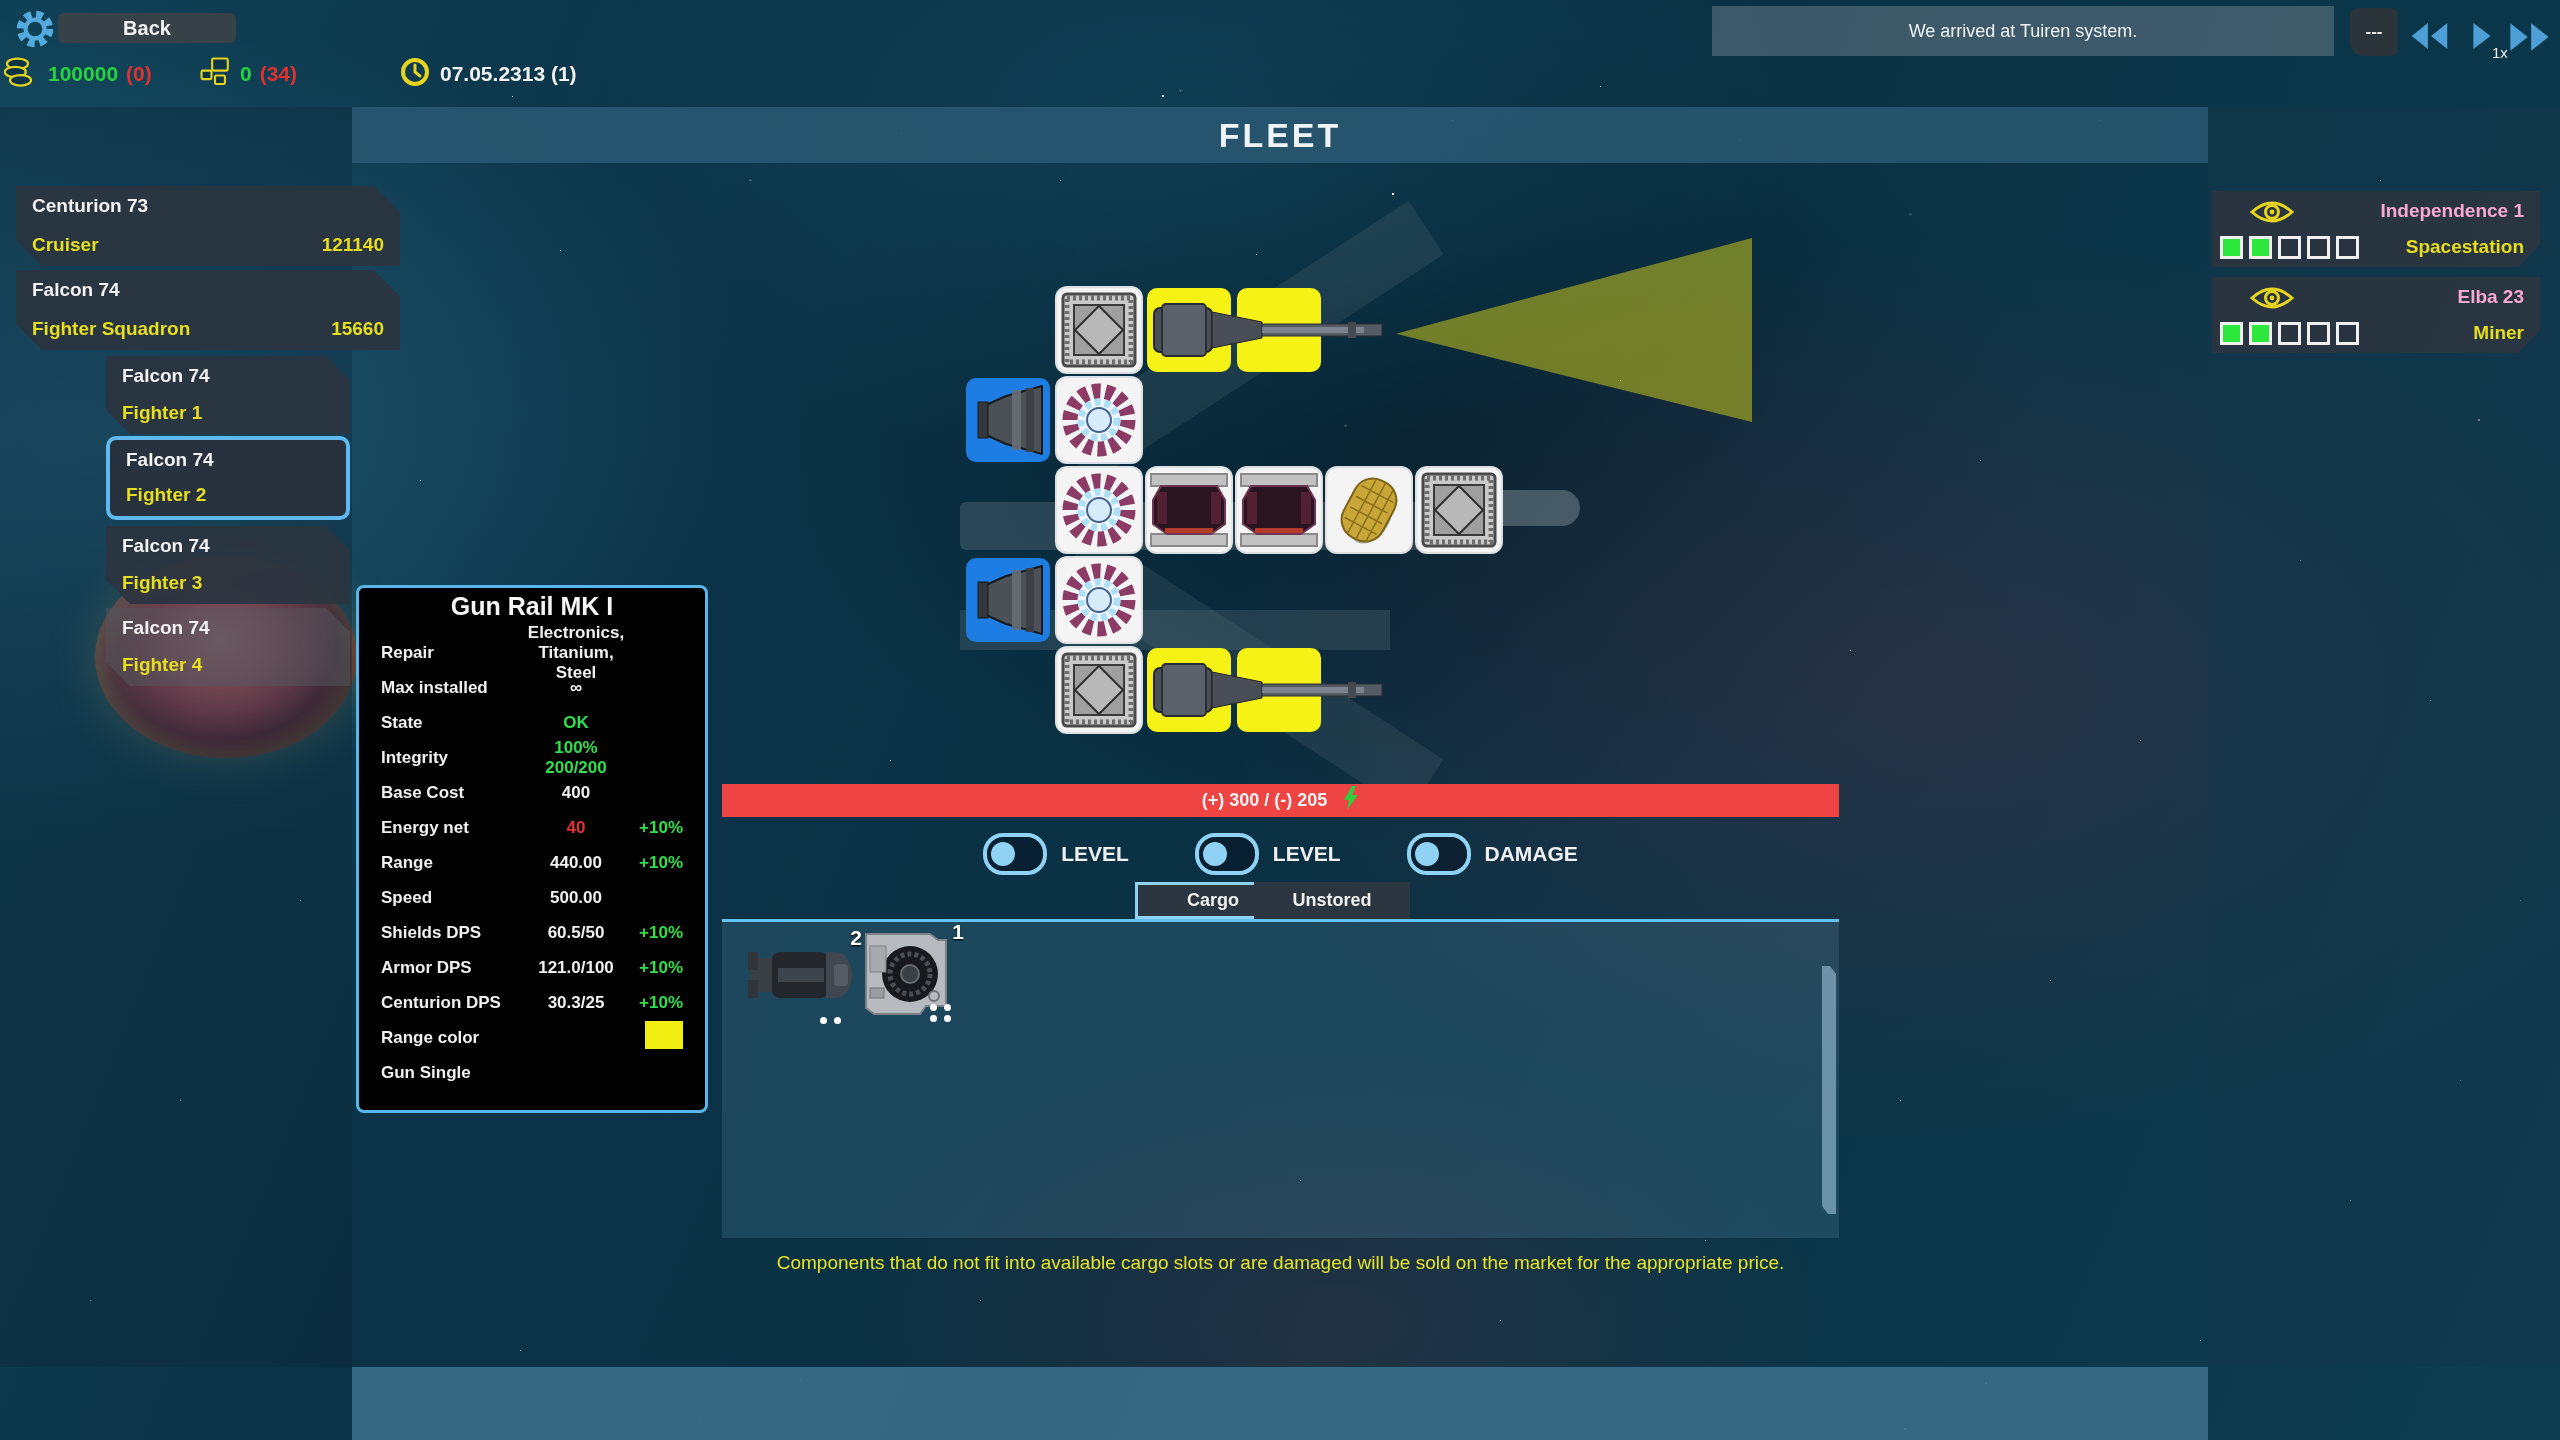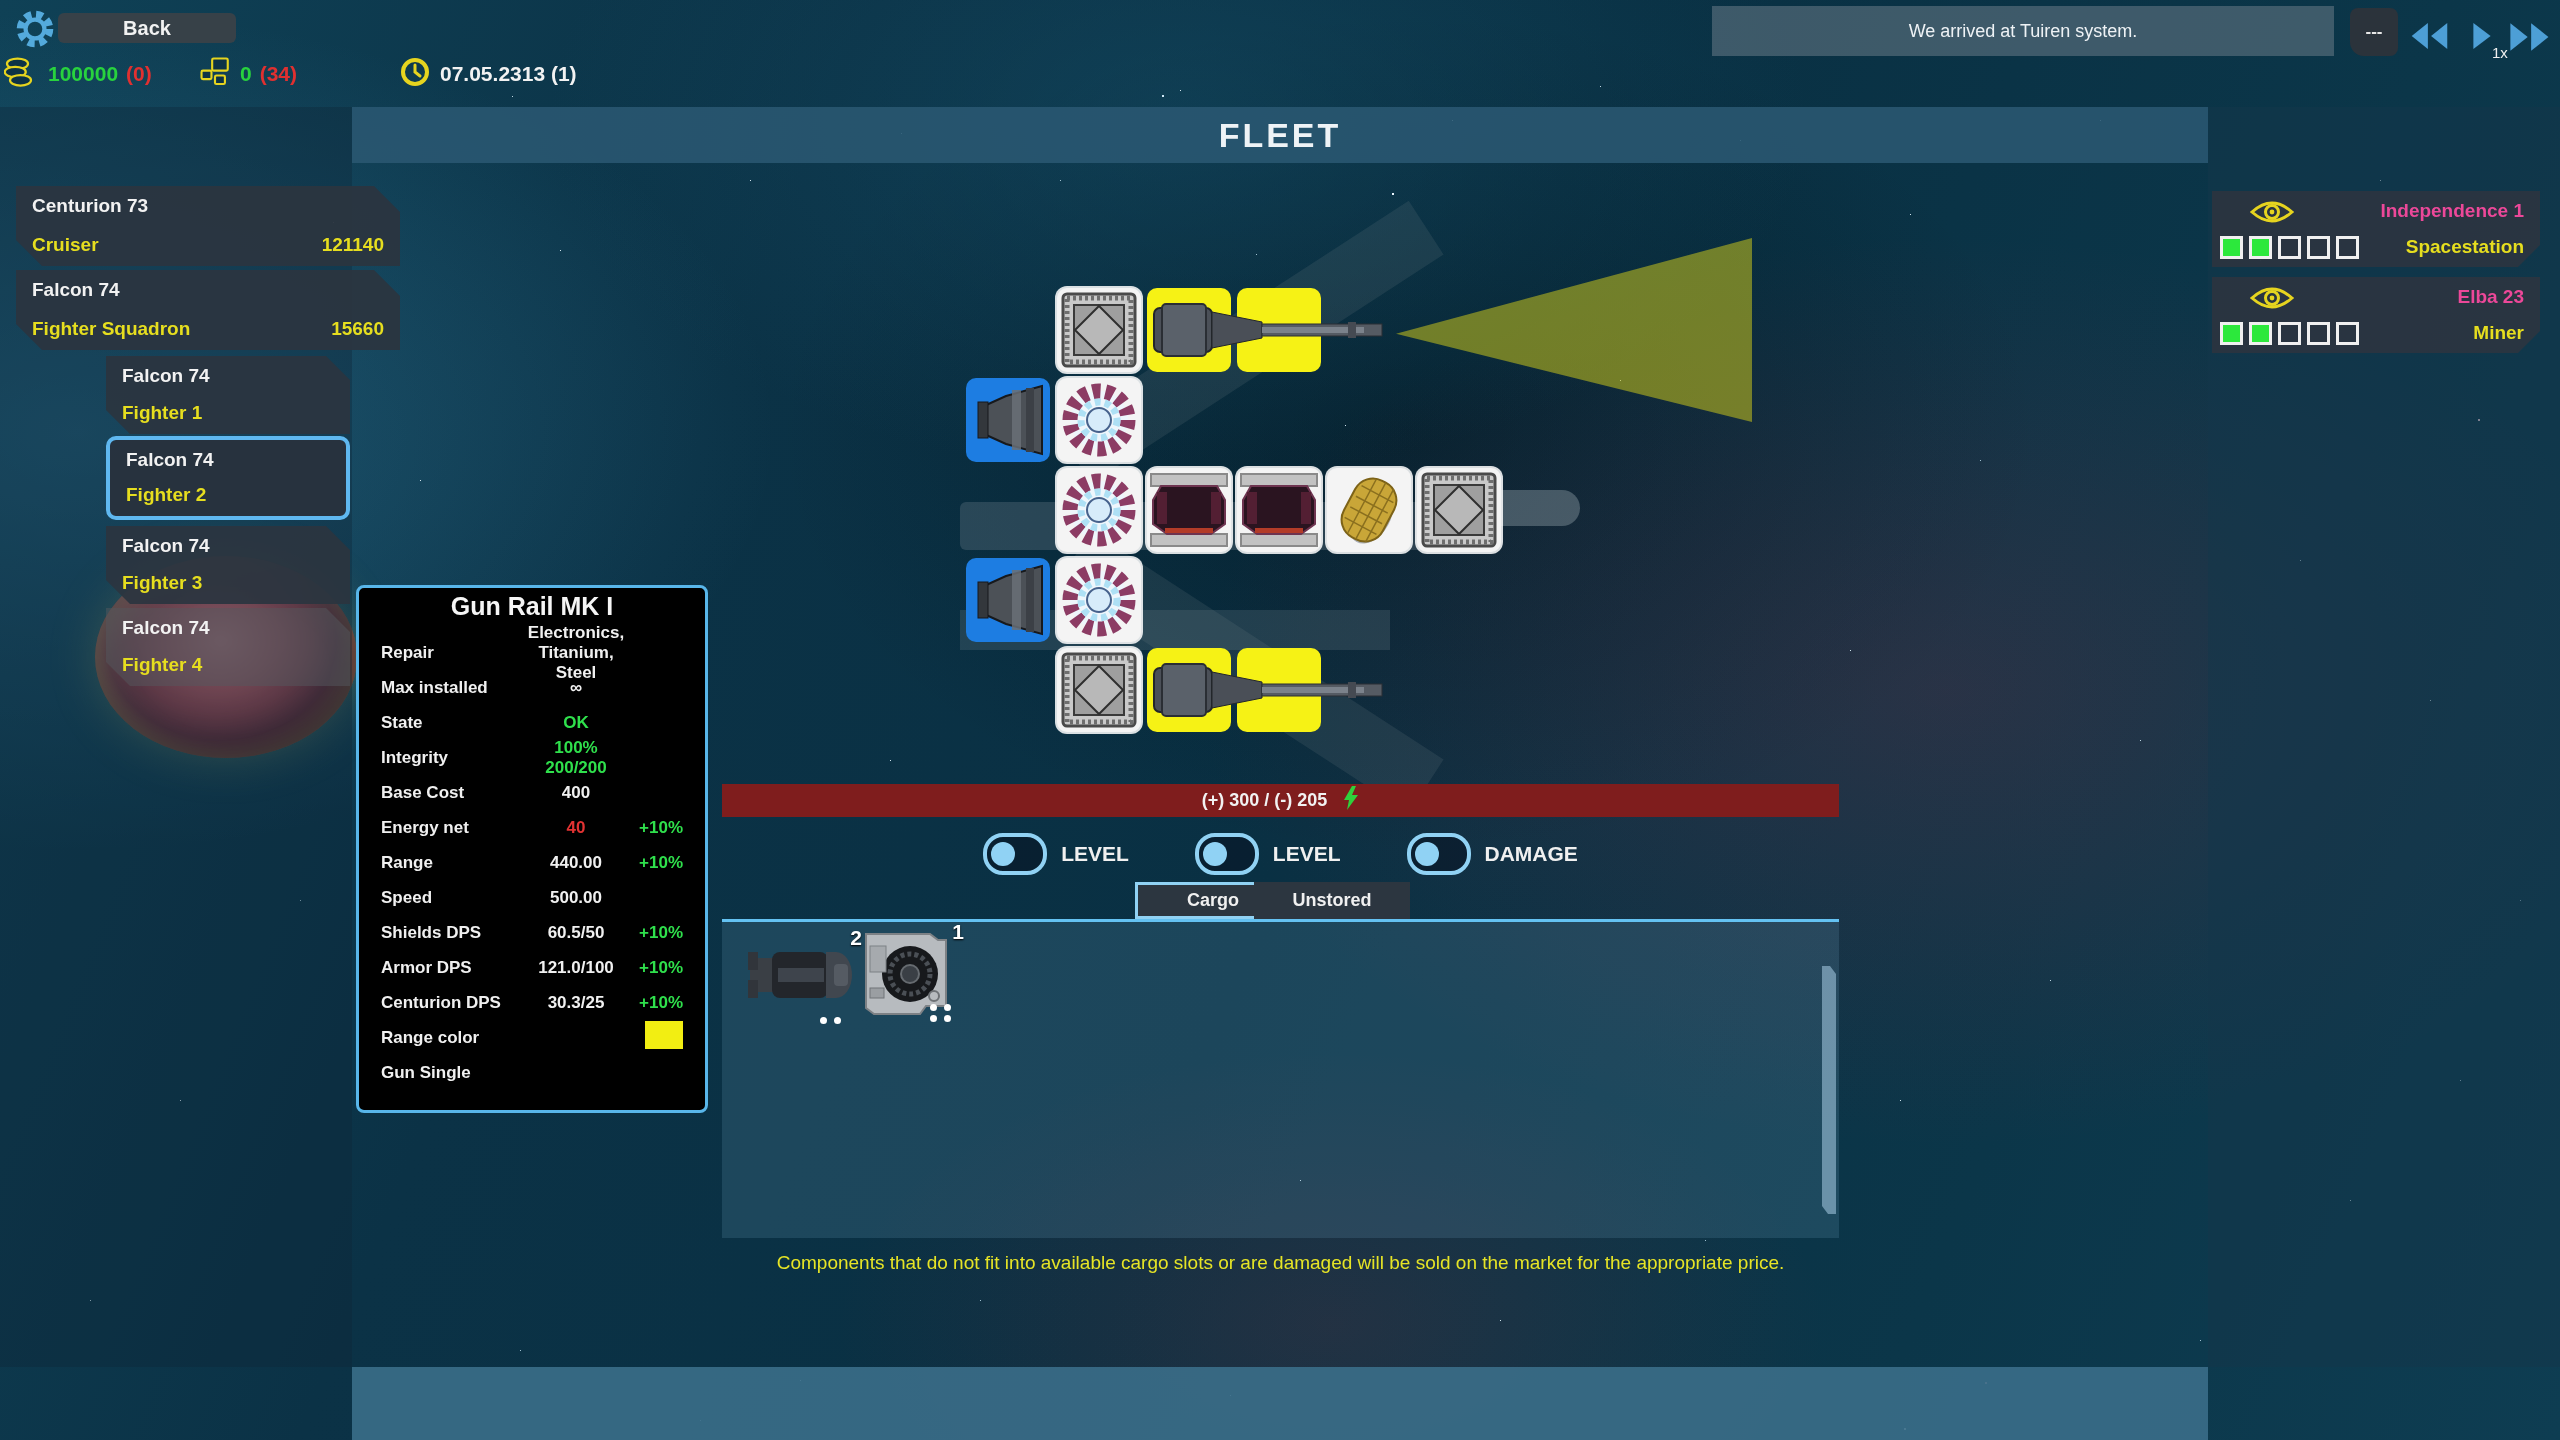--- a/index.html
+++ b/index.html
@@ -80,21 +80,21 @@
   .hull{position:absolute;z-index:3;background:rgba(125,140,150,0.28);}
   .slot{position:absolute;width:84px;height:84px;border-radius:10px;z-index:4;background:#f4f4f4;
     box-shadow:0 0 0 2px rgba(255,255,255,0.85);cursor:pointer;}
   .slot svg{position:absolute;inset:0;width:100%;height:100%;}
   .slot.yellow{background:#f6f215;box-shadow:none;}
   .slot.engine{background:#1d7de2;box-shadow:none;}
   .gun-overlay{position:absolute;width:240px;height:64px;z-index:6;pointer-events:none;}
   .cone{position:absolute;left:1396px;top:238px;width:356px;height:184px;z-index:3;
     background:rgba(200,196,28,0.55);clip-path:polygon(0 52%,100% 0,100% 100%);}
   
-  .energy-bar{position:absolute;left:722px;top:784px;width:1117px;height:33px;z-index:5;background:#7f1d1d;
+  .energy-bar{position:absolute;left:722px;top:784px;width:1117px;height:33px;z-index:5;background:#ef4444;
     display:flex;align-items:center;justify-content:center;gap:16px;font-size:18px;font-weight:700;color:#f2f2f2;}
   .toggle-row{position:absolute;left:722px;top:834px;width:1117px;height:40px;z-index:5;display:flex;justify-content:center;gap:66px;}
   .toggle-item{display:flex;align-items:center;gap:14px;}
   .toggle-pill{width:56px;height:34px;border:4px solid #90d2f4;border-radius:20px;background:rgba(8,18,35,0.55);
     position:relative;cursor:pointer;box-sizing:content-box;}
   .toggle-knob{position:absolute;left:4px;top:5px;width:24px;height:24px;border-radius:50%;background:#90d2f4;}
   .toggle-label{font-size:21px;font-weight:700;color:#f0f0f0;}
   .tab{position:absolute;top:882px;width:156px;height:37px;z-index:6;background:#2c3640;display:flex;
     align-items:center;justify-content:center;font-size:18px;font-weight:700;color:#f0f0f0;cursor:pointer;box-sizing:border-box;}
   .tab.active{border:3px solid #90d2f4;}
@@ -105,21 +105,21 @@
   .cargo-item{position:absolute;z-index:6;cursor:pointer;}
   .cargo-count{position:absolute;top:-2px;right:-4px;font-size:21px;font-weight:700;color:#fff;text-shadow:0 1px 2px #000;}
   .dots{position:absolute;display:grid;grid-template-columns:repeat(2,10px);gap:4px;}
   .dot{width:7px;height:7px;border-radius:50%;background:#fff;}
   .cargo-note{position:absolute;left:722px;top:1252px;width:1117px;z-index:5;text-align:center;
     font-size:19px;color:#e6e426;}
   
   .nearby-card{position:absolute;left:2212px;width:328px;height:76px;z-index:5;background:rgba(43,53,64,0.95);
     clip-path:polygon(0 0,100% 0,100% calc(100% - 22px),calc(100% - 22px) 100%,0 100%);cursor:pointer;}
   .nb-eye{position:absolute;left:38px;top:9px;width:44px;height:24px;cursor:pointer;}
-  .nb-name{position:absolute;right:16px;top:9px;font-size:19px;font-weight:700;color:#ec4899;}
+  .nb-name{position:absolute;right:16px;top:9px;font-size:19px;font-weight:700;color:#f9a8d4;}
   .nb-type{position:absolute;right:16px;bottom:9px;font-size:19px;font-weight:700;color:#e6de1f;}
   .nb-squares{position:absolute;left:8px;bottom:8px;display:flex;gap:6px;}
   .sq{width:17px;height:17px;border:3px solid #f0f0f0;background:transparent;}
   .sq.on{background:#2ce83c;}
 </style>
 </head>
 <body>
 
 <div class="page">
   <div class="bg"></div>

